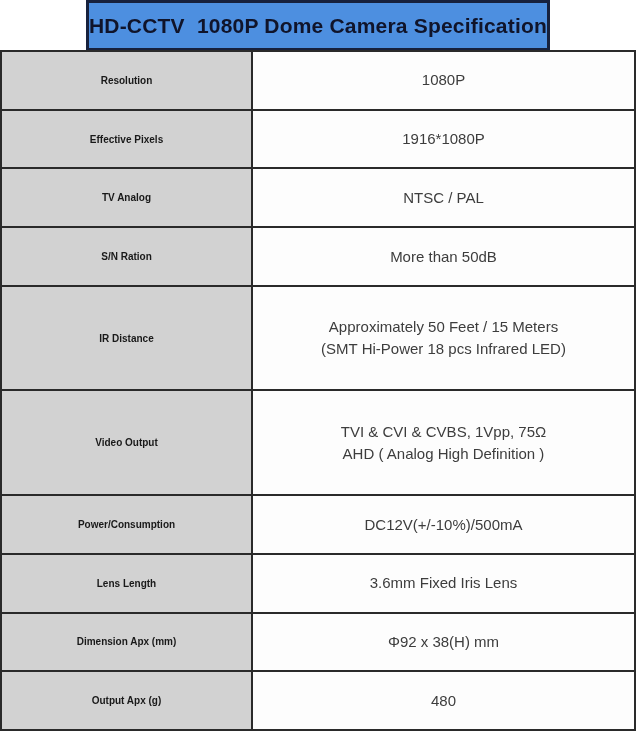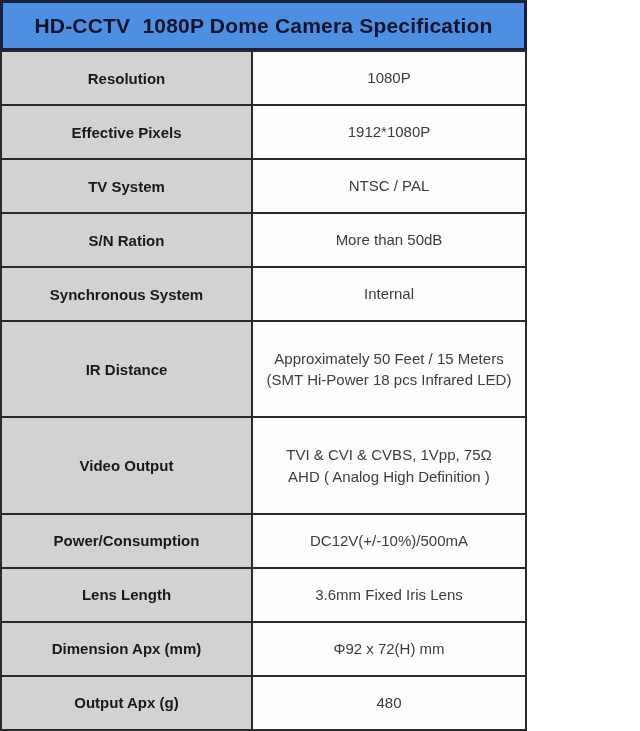--- a/index.html
+++ b/index.html
@@ -8,25 +8,26 @@
     background: #ffffff;
   }
   body {
     width: 640px;
     height: 731px;
     font-family: "Liberation Sans", sans-serif;
     box-sizing: border-box;
     padding-right: 4px;
   }
   .sheet {
-    width: 527px;
+    width: 636px;
     height: 731px;
     box-sizing: border-box;
     display: flex;
     flex-direction: column;
+    align-items: center;
   }
   .header {
     box-sizing: border-box;
     height: 50px;
     background: #4d8fe0;
     border: 3px solid #17213d;
     border-bottom-width: 2px;
     display: flex;
     align-items: center;
     justify-content: center;
@@ -47,21 +48,21 @@
   table.spec td {
     border: 2px solid #2a2a2a;
     text-align: center;
     vertical-align: middle;
     padding: 2px 6px;
     box-sizing: border-box;
   }
   td.label-cell {
     width: 251px;
     background: #d2d2d2;
-    font-size: 15px;
+    font-size: 10px;
     font-weight: bold;
     color: #191919;
   }
   td.value-cell {
     background: #fdfdfd;
     font-size: 15px;
     font-weight: normal;
     color: #3d3d3d;
     white-space: pre-line;
     line-height: 1.45;
@@ -78,33 +79,29 @@
   </div>
 
   <table class="spec">
     <tbody>
       <tr>
         <td class="label-cell">Resolution</td>
         <td class="value-cell">1080P</td>
       </tr>
       <tr>
         <td class="label-cell">Effective Pixels</td>
-        <td class="value-cell">1912*1080P</td>
+        <td class="value-cell">1916*1080P</td>
       </tr>
       <tr>
-        <td class="label-cell">TV System</td>
+        <td class="label-cell">TV Analog</td>
         <td class="value-cell">NTSC / PAL</td>
       </tr>
       <tr>
         <td class="label-cell">S/N Ration</td>
         <td class="value-cell">More than 50dB</td>
-      </tr>
-      <tr>
-        <td class="label-cell">Synchronous System</td>
-        <td class="value-cell">Internal</td>
       </tr>
       <tr>
         <td class="label-cell">IR Distance</td>
         <td class="value-cell">Approximately 50 Feet / 15 Meters
 (SMT Hi-Power 18 pcs Infrared LED)</td>
       </tr>
       <tr>
         <td class="label-cell">Video Output</td>
         <td class="value-cell">TVI &amp; CVI &amp; CVBS, 1Vpp, 75Ω
 AHD ( Analog High Definition )</td>
@@ -112,21 +109,21 @@
       <tr>
         <td class="label-cell">Power/Consumption</td>
         <td class="value-cell">DC12V(+/-10%)/500mA</td>
       </tr>
       <tr>
         <td class="label-cell">Lens Length</td>
         <td class="value-cell">3.6mm Fixed Iris Lens</td>
       </tr>
       <tr>
         <td class="label-cell">Dimension Apx (mm)</td>
-        <td class="value-cell">Φ92 x 72(H) mm</td>
+        <td class="value-cell">Φ92 x 38(H) mm</td>
       </tr>
       <tr>
         <td class="label-cell">Output Apx (g)</td>
         <td class="value-cell">480</td>
       </tr>
     </tbody>
   </table>
 
 </div>
 

